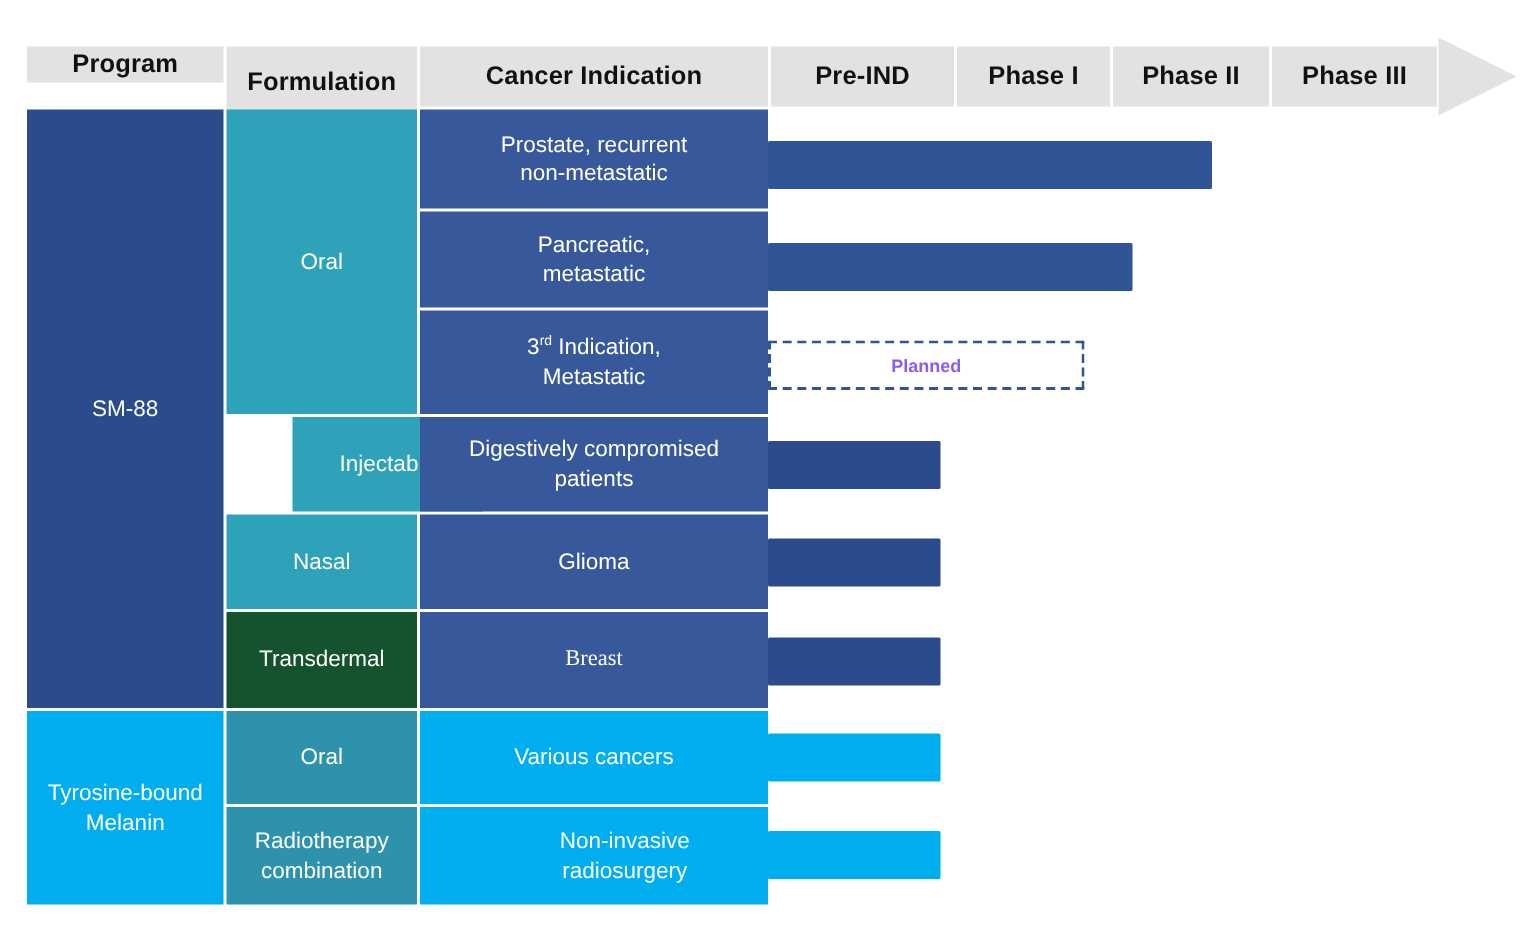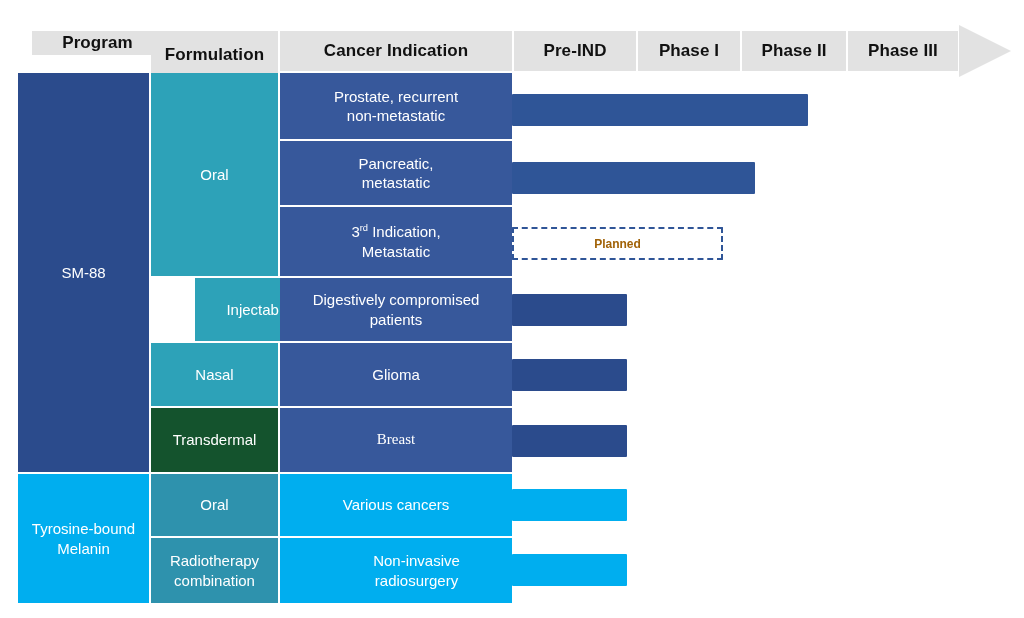--- a/index.html
+++ b/index.html
@@ -62,32 +62,32 @@
     position: absolute;
     border-radius: 1px;
   }
   .bar.planned {
     background: transparent;
     border: 2.5px dashed #2f5597;
     box-sizing: border-box;
     display: flex;
     align-items: center;
     justify-content: center;
-    color: #a16207;
+    color: #8b5cf6;
     font-weight: bold;
     font-size: 12px;
   }
   sup { font-size: 0.62em; vertical-align: super; line-height: 0; }
 </style>
 </head>
 <body>
 
 <div id="pipeline">
 
-  <div class="hdr-cell" style="left:32px; top:31px; width:131px; height:24px;">Program</div>
+  <div class="hdr-cell" style="left:18px; top:31px; width:131px; height:24px;">Program</div>
 
   <div class="hdr-cell" style="left:151px; top:31px; width:127px; height:48px;">Formulation</div>
 
   <div class="hdr-cell" style="left:280px; top:31px; width:232px; height:40px;">Cancer Indication</div>
 
   <div class="hdr-cell" style="left:514px; top:31px; width:122px; height:40px;">Pre-IND</div>
 
   <div class="hdr-cell" style="left:638px; top:31px; width:102px; height:40px;">Phase I</div>
 
   <div class="hdr-cell" style="left:742px; top:31px; width:104px; height:40px;">Phase II</div>

